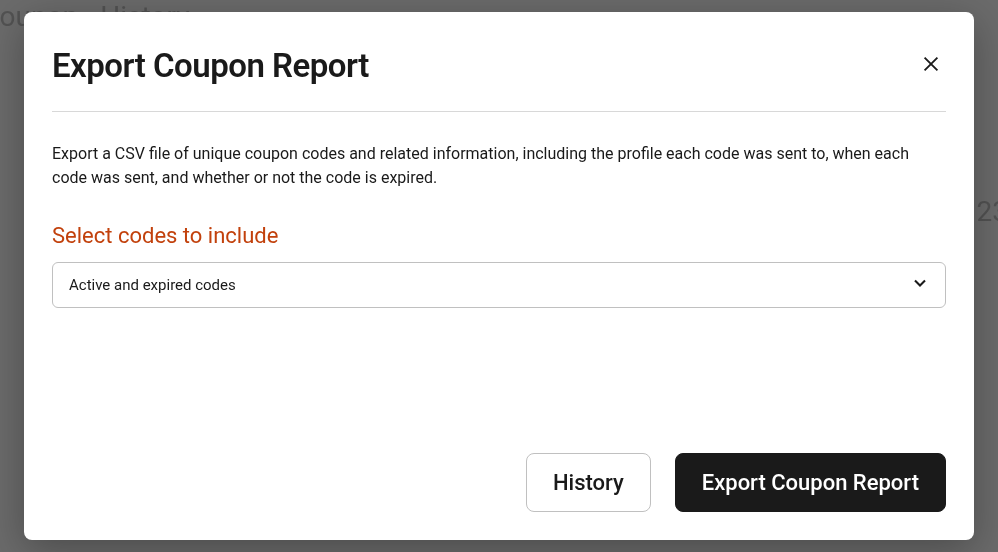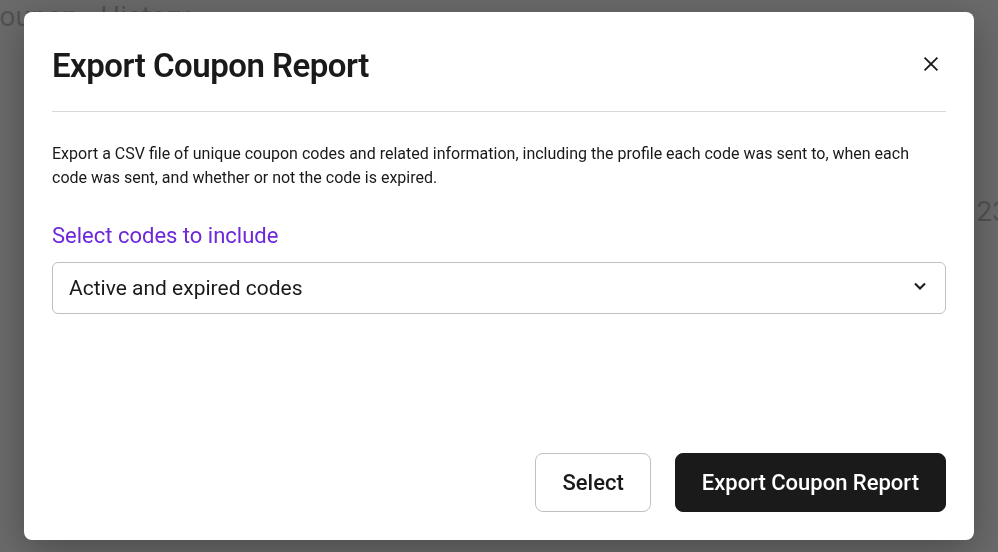--- a/index.html
+++ b/index.html
@@ -75,32 +75,32 @@
       margin-bottom: 30px;
     }
     .description {
       font-size: 16px;
       line-height: 1.48;
       color: #1a1a1a;
       margin-bottom: 34px;
     }
     .field-label {
       font-size: 22px;
-      color: #6d28d9;
+      color: #c2410c;
       margin-bottom: 14px;
       display: block;
     }
     .select-wrapper {
       position: relative;
       width: 100%;
     }
     .select-field {
       width: 100%;
       padding: 13px 44px 13px 16px;
-      font-size: 21px;
+      font-size: 15px;
       color: #1a1a1a;
       background: #fff;
       border: 1px solid #c0c0c0;
       border-radius: 6px;
       appearance: none;
       -webkit-appearance: none;
       cursor: pointer;
       font-family: inherit;
     }
     .chevron {
@@ -169,16 +169,16 @@
   <div class="select-wrapper">
     <div class="select-field">Active and expired codes</div>
     <span class="chevron">
       <svg viewBox="0 0 24 24">
           <polyline points="6 9 12 15 18 9"></polyline>
         </svg>
     </span>
   </div>
 
   <div class="modal-footer">
-    <button class="btn btn-secondary">Select</button>
+    <button class="btn btn-secondary">History</button>
     <button class="btn btn-primary">Export Coupon Report</button>
   </div>
 </div>
 
 </body></html>

